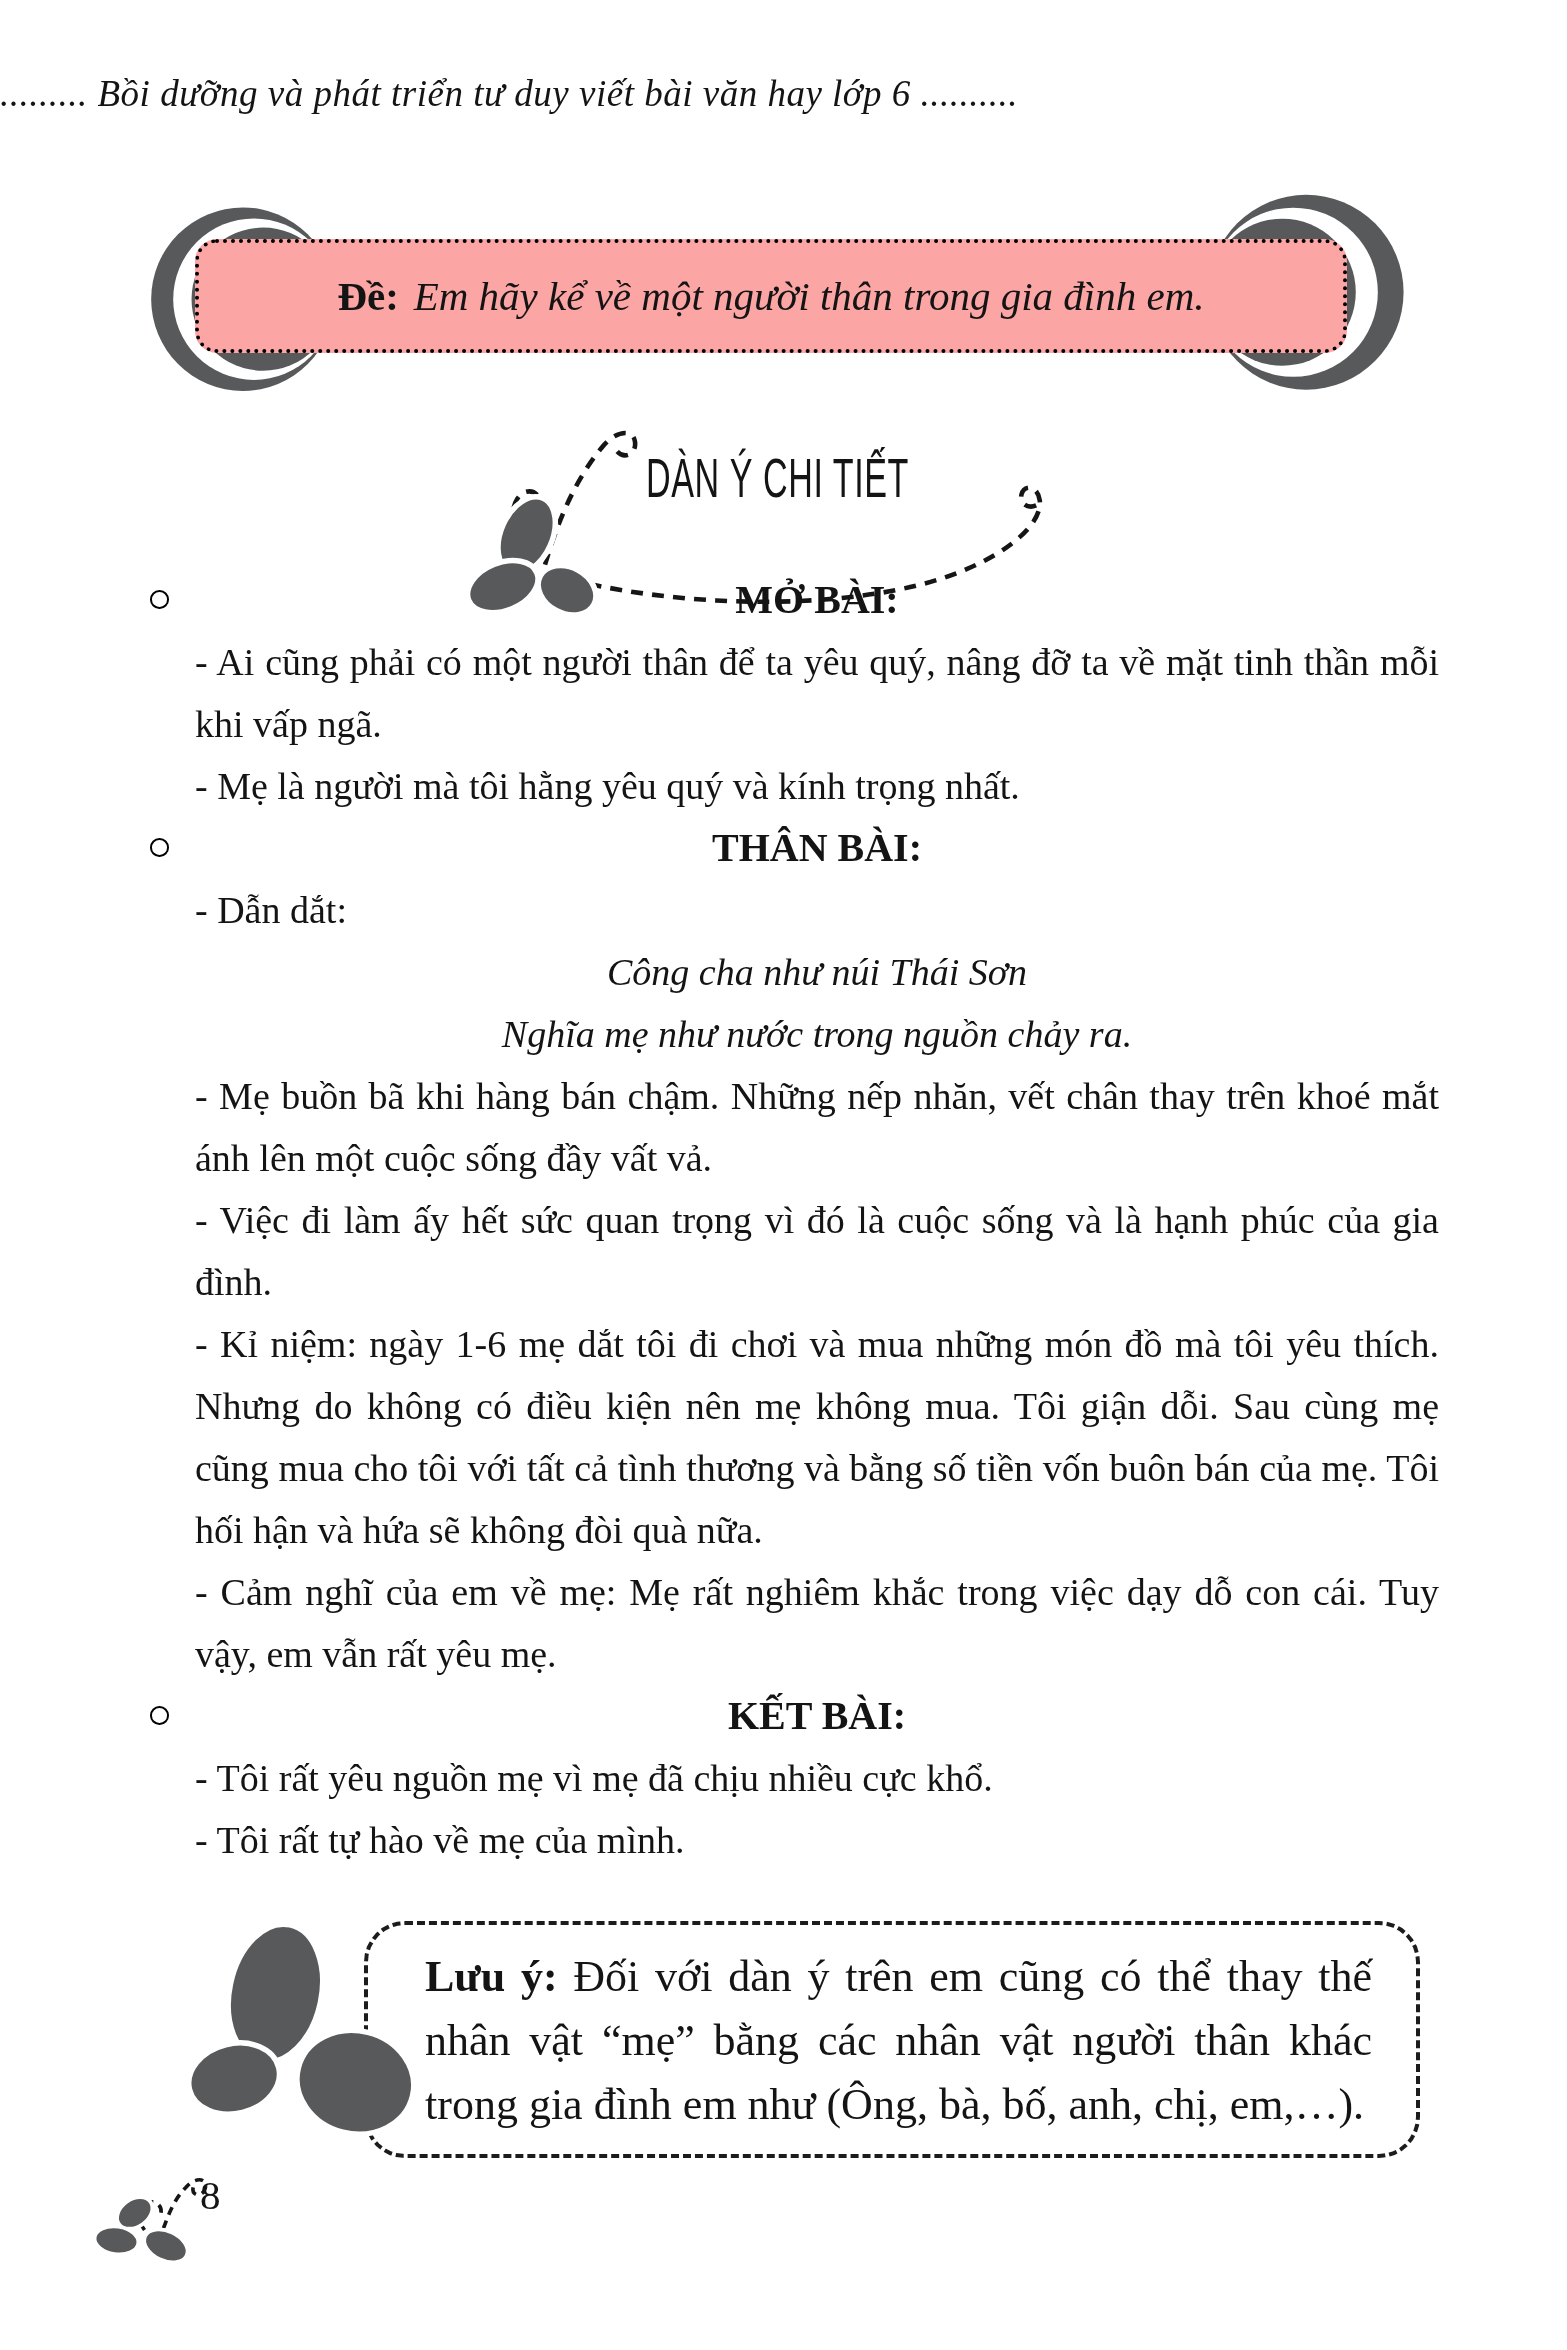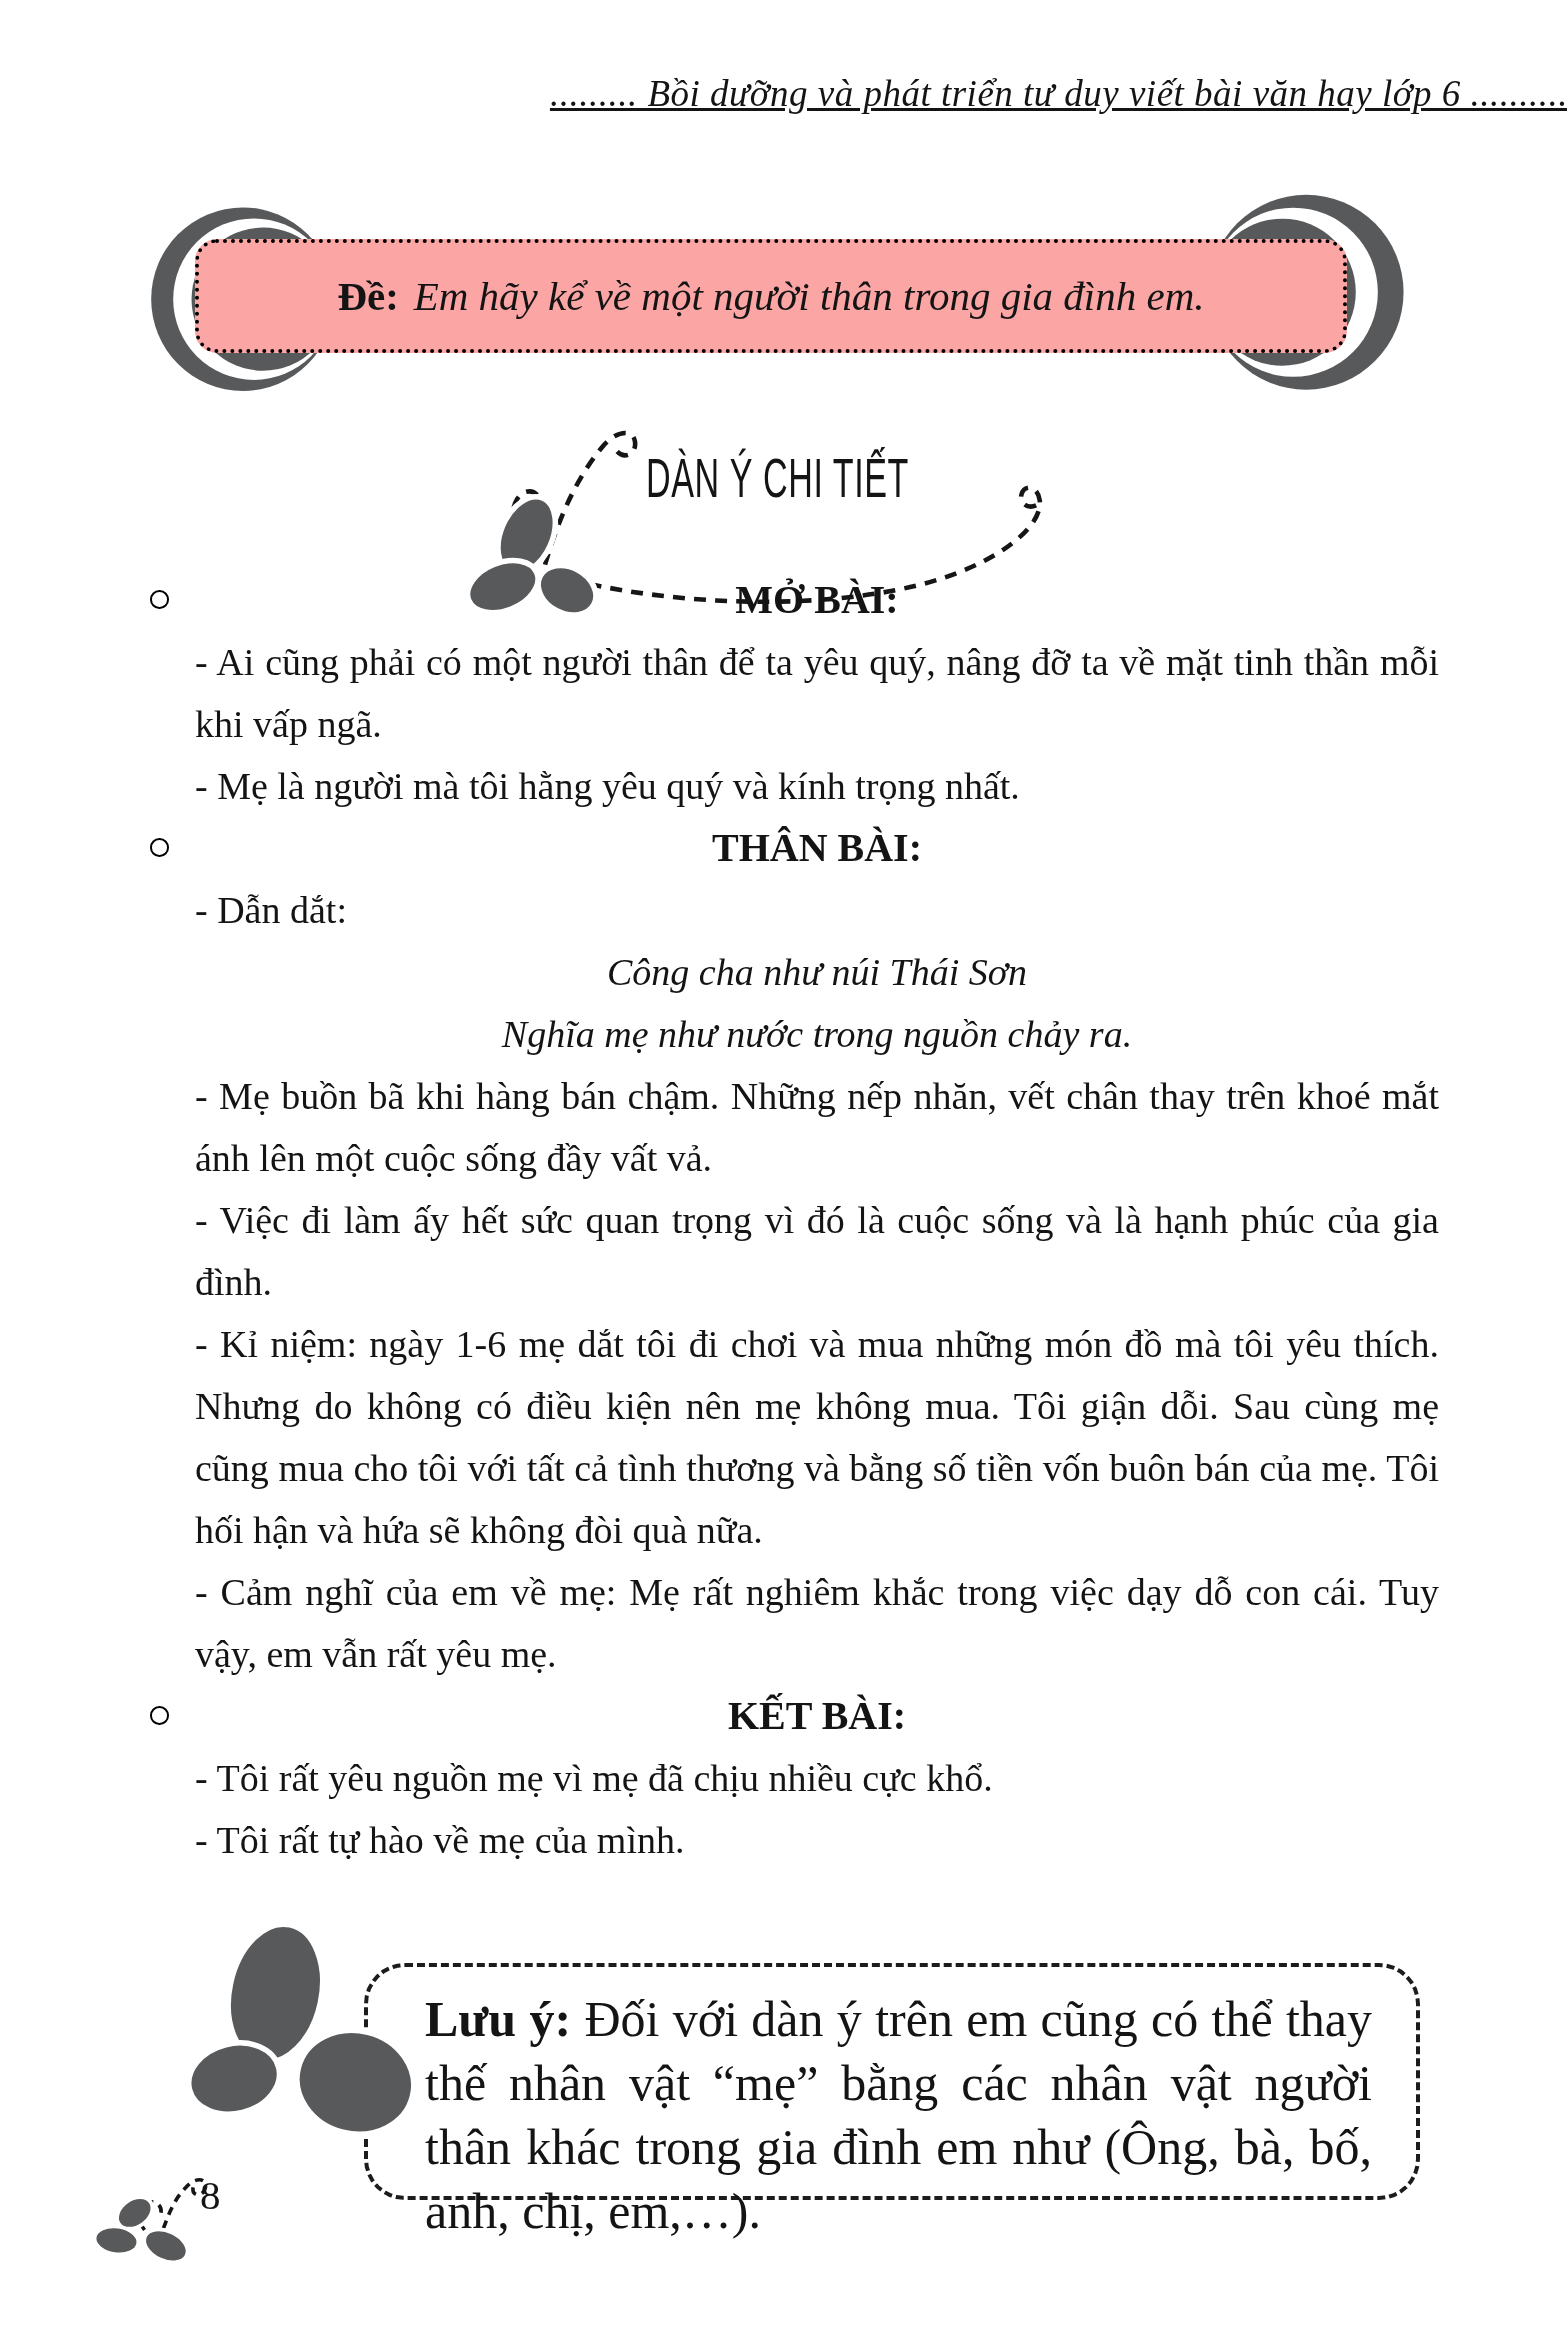--- a/index.html
+++ b/index.html
@@ -5,22 +5,22 @@
   :root{ --accent:#58595b; --ink:#141414; }
   html,body{margin:0;padding:0;background:#ffffff;}
   .page{
     position:relative; width:1568px; height:2351px; background:#fff;
     font-family:"Liberation Serif","DejaVu Serif",serif; color:var(--ink);
     overflow:hidden;
   }
   
   .header{
     position:absolute; top:73px; left:0; width:100%;
-    text-align:right; font-style:italic; font-size:37px; line-height:42px;
-    letter-spacing:0.5px; white-space:nowrap;text-decoration:underline;
+    text-align:left; font-style:italic; font-size:37px; line-height:42px;
+    letter-spacing:0.5px; white-space:nowrap;
   }
   
   .decor{position:absolute; z-index:0;}
   .ink{fill:var(--accent);}
   .petal{fill:var(--accent); stroke:#ffffff; stroke-width:6;}
   .dash-path{stroke:#161616; stroke-width:5; fill:none; stroke-dasharray:13 10;}
   .dash-thin{stroke:#161616; stroke-width:4; fill:none; stroke-dasharray:9 7;}
   
   .topic-box{
     position:absolute; left:195px; top:239px; width:1152px; height:114px;
@@ -44,24 +44,24 @@
   }
   .sec-head{position:relative; font-weight:bold; font-size:40px; line-height:62px; text-align:center;}
   .bullet{
     position:absolute; left:-45px; top:21px; width:14.7px; height:14.7px;
     border:2.8px solid #000; border-radius:50%; background:#fff;
   }
   .outline-body p{margin:0; padding:0;}
   .verse{text-align:center; font-style:italic;}
   
   .note-box{
-    position:absolute; left:364px; top:1963px; width:1056px; height:237px;
+    position:absolute; left:364px; top:1921px; width:1056px; height:237px;
     box-sizing:border-box; border:4.6px dashed #1c1c1c; border-radius:41px;
     padding:20px 44px 0 57px; z-index:1;
-    font-size:50px; line-height:64px; text-align:justify;
+    font-size:44px; line-height:64px; text-align:justify;
   }
   .note-label{font-weight:bold;}
   .note-flower{z-index:2;}
   
   .page-num{
     position:absolute; left:200px; top:2171px; font-size:41px; z-index:1;
   }
 </style>
 </head>
 <body>

